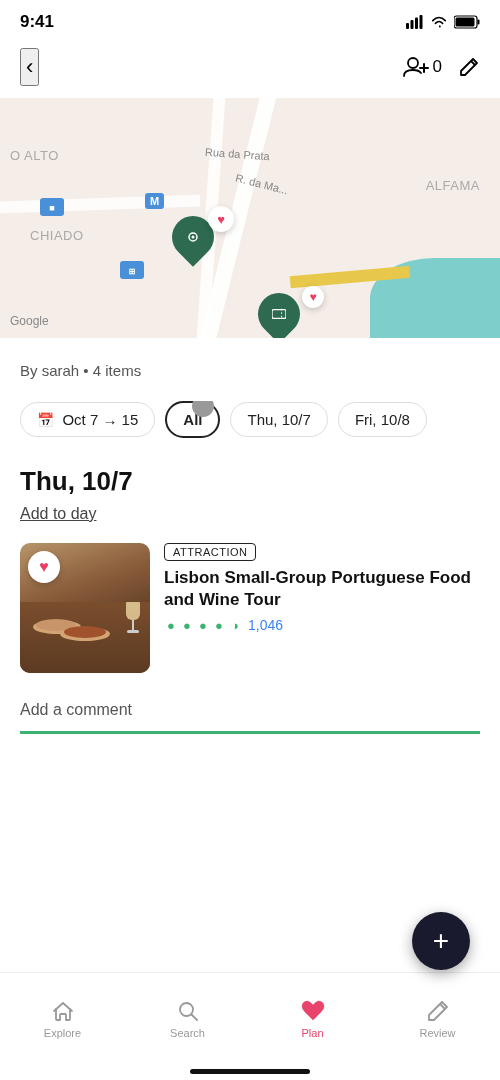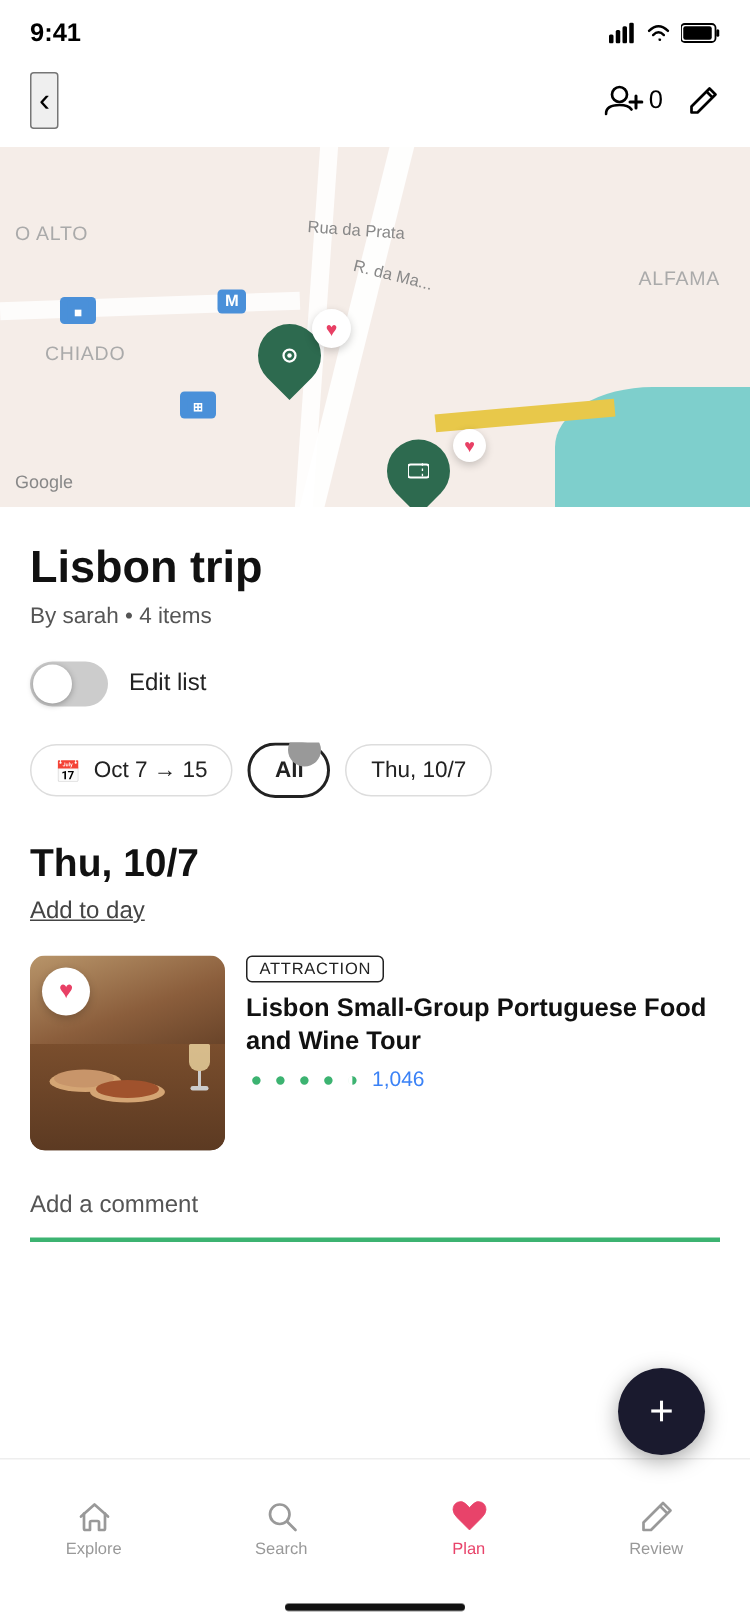--- a/index.html
+++ b/index.html
@@ -530,46 +530,42 @@
 
   <div style="position:absolute;top:188px;left:302px;">
     <div class="pin-heart" style="width:22px;height:22px;">
       <span style="color:#e84065;font-size:12px;">♥</span>
     </div>
   </div>
   <div class="google-label">Google</div>
 </div>
 
 <div class="content">
-  <h1 class="trip-title">Lisbon trip</h1>
   <p class="trip-meta">By sarah • 4 items</p>
 
-  <div class="edit-list-row">
-    <div class="toggle-track">
-      <div class="toggle-thumb"></div>
-    </div>
-    <span class="edit-label">Edit list</span>
-  </div>
 
   <div class="filter-row">
     <div class="scroll-dot"></div>
 
     <div class="filter-chip">
       <span class="chip-cal-icon">📅</span>
       <span>Oct 7 → 15</span>
     </div>
 
     <div class="filter-chip active">
       <span>All</span>
     </div>
 
     <div class="filter-chip">
       <span>Thu, 10/7</span>
     </div>
 
+    <div class="filter-chip">
+      <span>Fri, 10/8</span>
+    </div>
   </div>
 
   <div>
     <h2 class="day-header">Thu, 10/7</h2>
     <a class="add-to-day">Add to day</a>
   </div>
 
   <div class="attraction-card">
     <div class="card-image-wrap">
 

